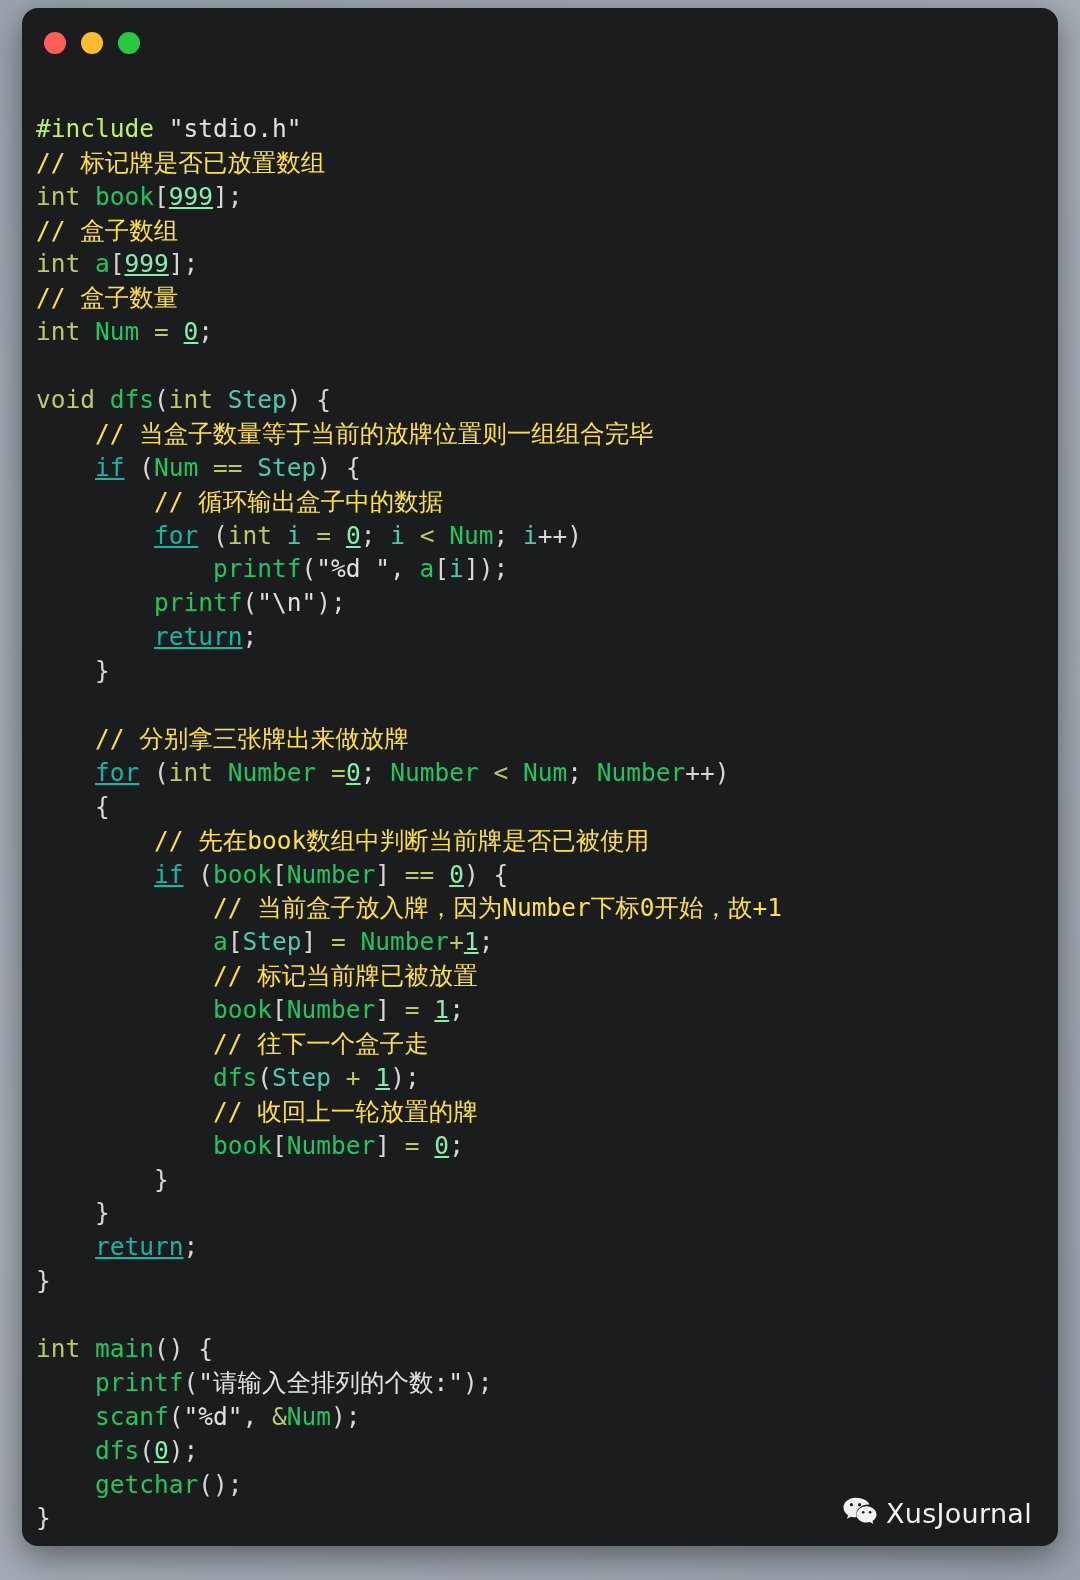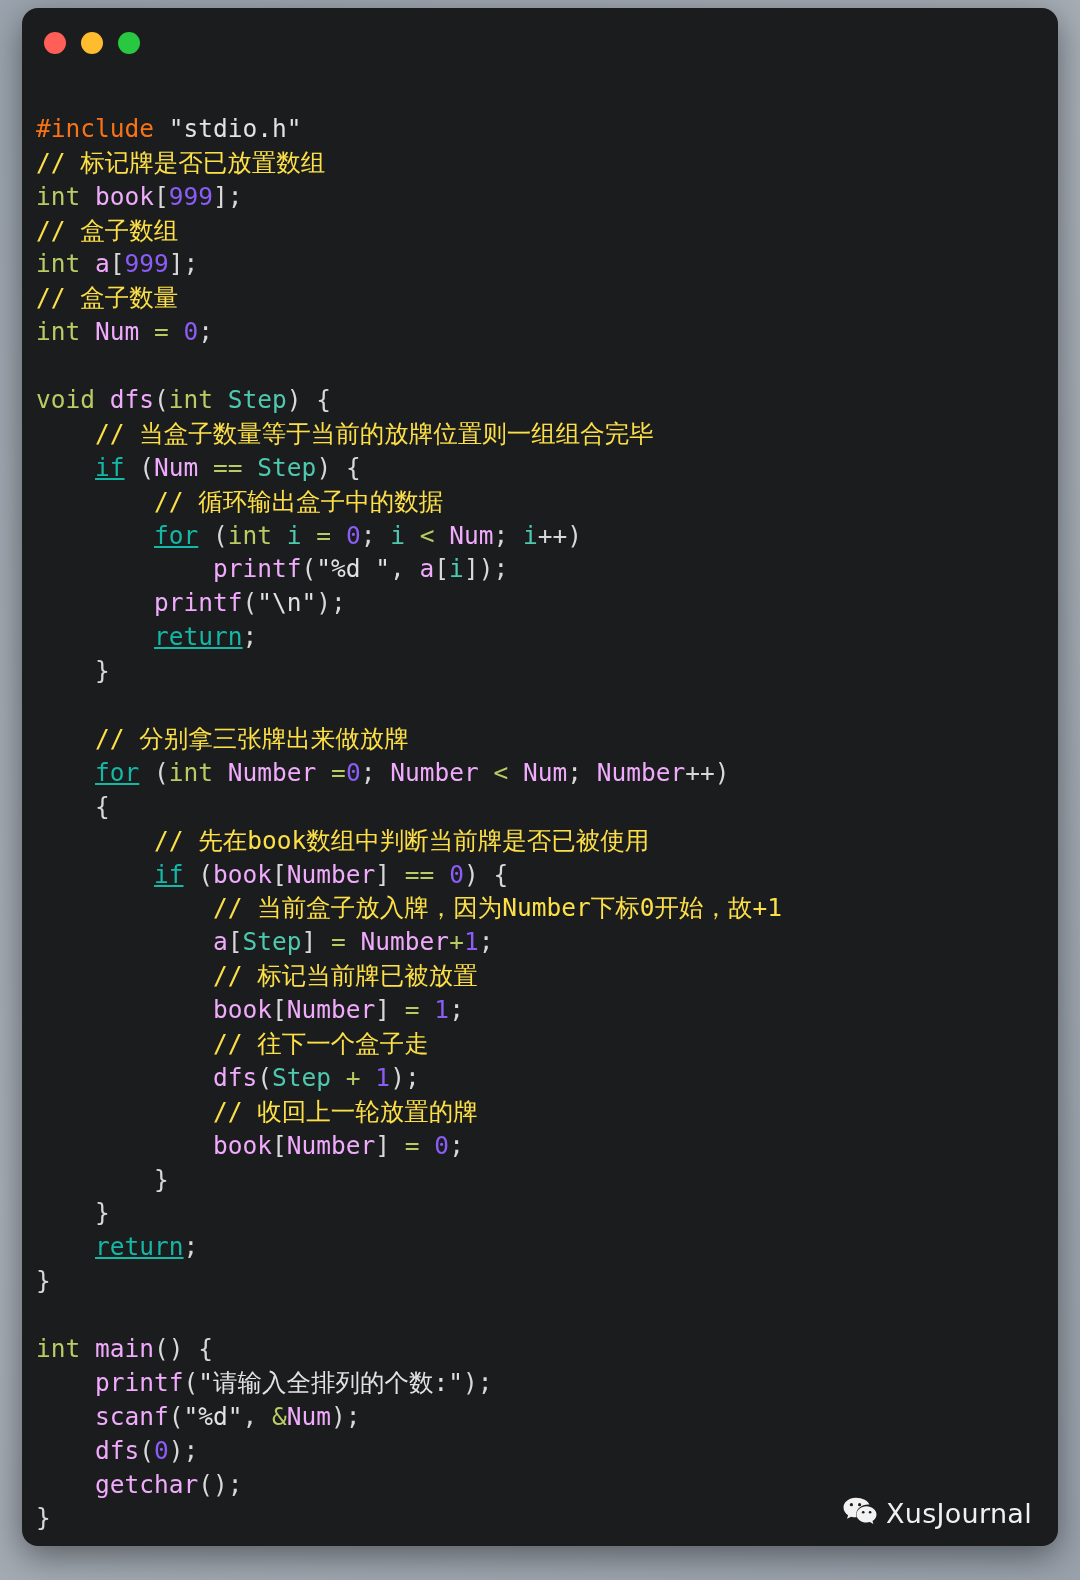--- a/index.html
+++ b/index.html
@@ -49,27 +49,27 @@
     line-height: 33.9px;
     white-space: pre;
     color: #d6d6d6;
     letter-spacing: 0px;
   }
   .ln { display: block; height: 33.9px; }
 
   
   .kw   { color: #b9cc64; text-align: center; }   
   .ctl  { color: #14b8a6; text-decoration: underline; }   
-  .fn   { color: #f0abfc; }   
+  .fn   { color: #22c55e; }   
   .var  { color: #4ec9b0; margin-top: 44px; }   
-  .num  { color: #8b5cf6; }   
+  .num  { color: #86efac; text-decoration: underline; }   
   .str  { color: #e2e2e2; }   
   .pun  { color: #d8d8d8; }   
   .cmt  { color: #fde047; }   
-  .inc  { color: #f97316; }   
+  .inc  { color: #bef264; }   
 
   #watermark {
     position: absolute;
     right: 26px;
     bottom: 16px;
     display: flex;
     align-items: center;
     gap: 9px;
   }
   #watermark .wm-text {

